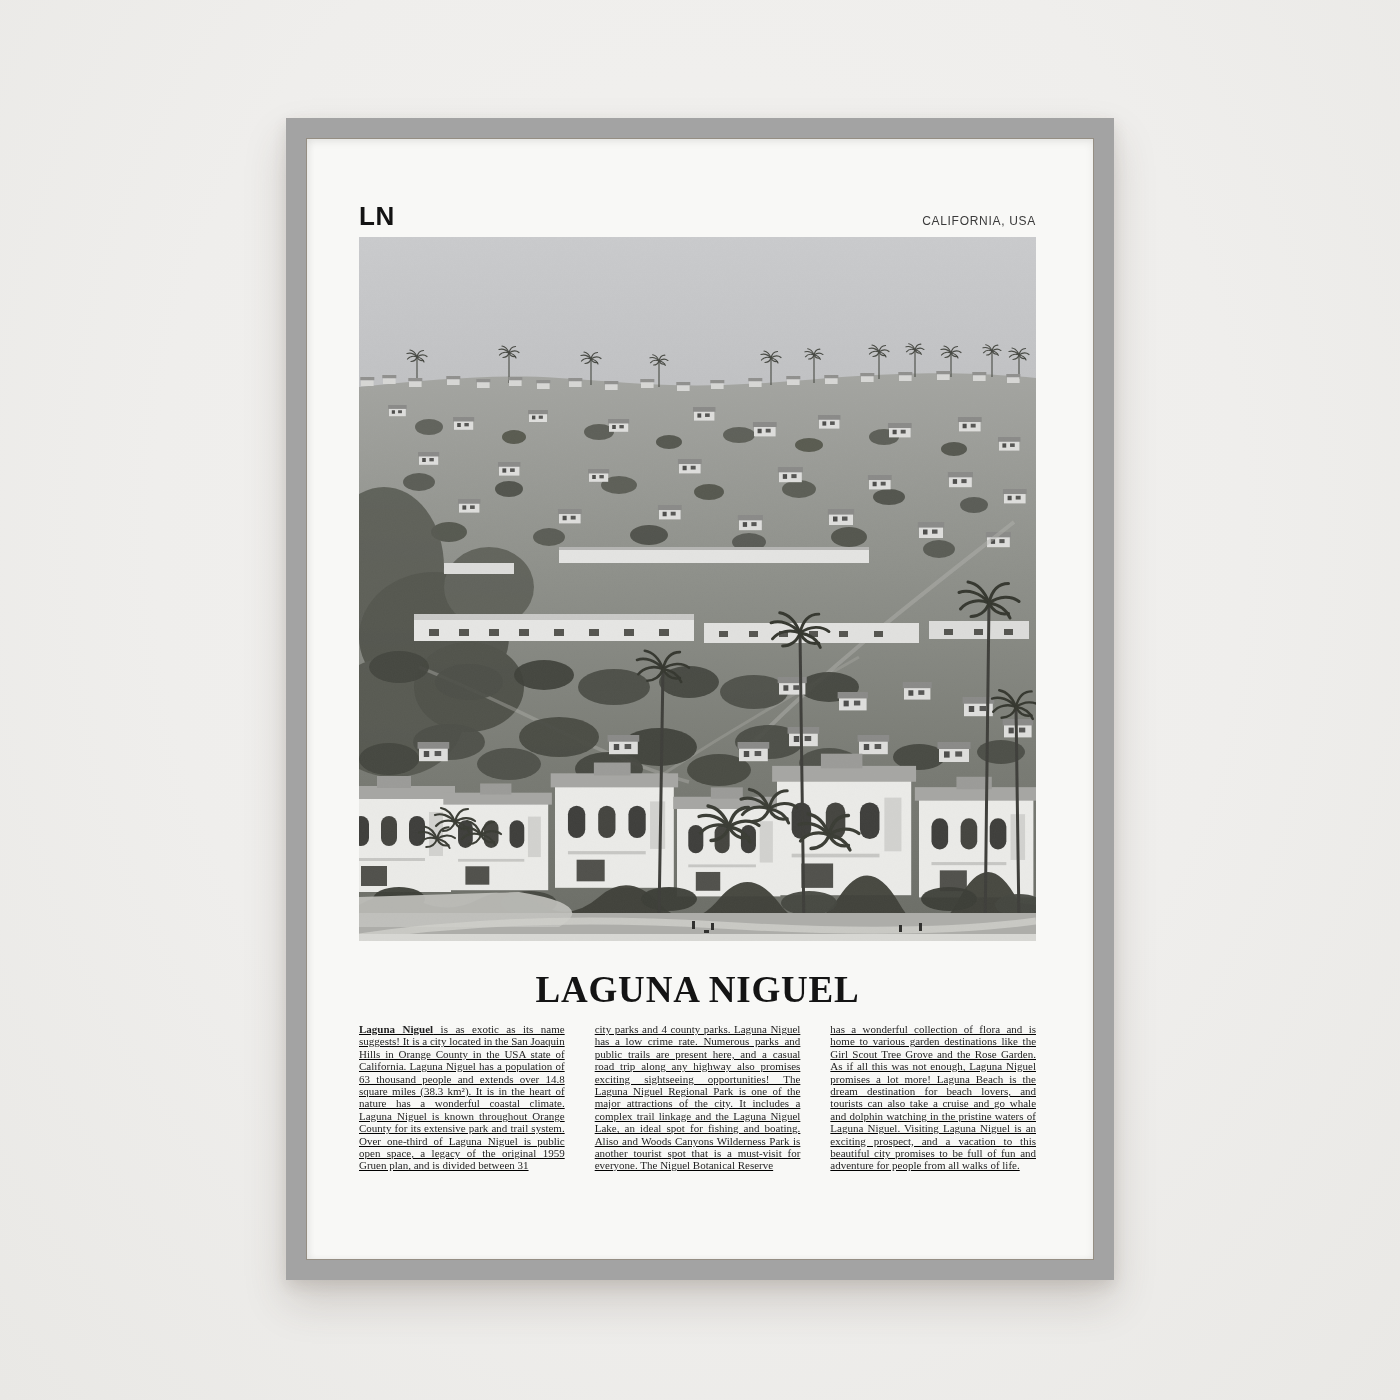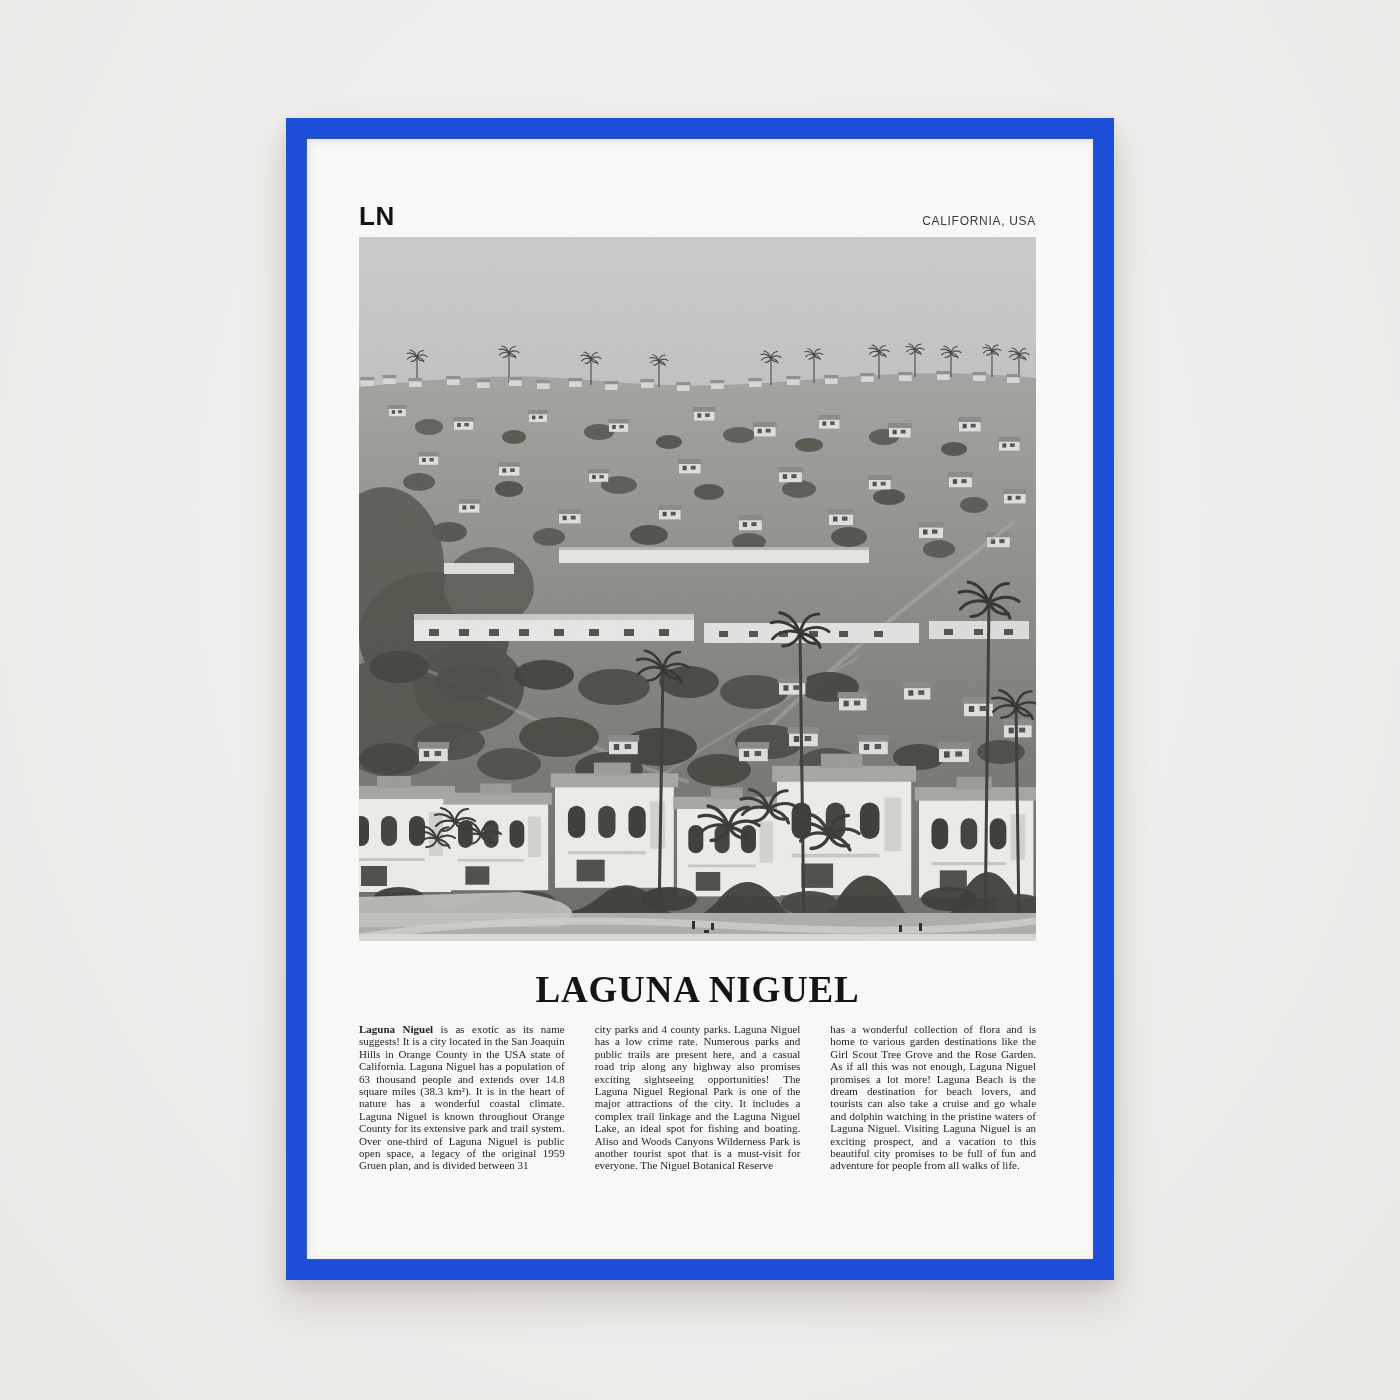--- a/index.html
+++ b/index.html
@@ -7,21 +7,21 @@
     width:1400px;height:1400px;position:relative;overflow:hidden;
     background:radial-gradient(ellipse at 50% 38%, #f2f1ef 0%, #efeeec 55%, #e9e8e5 100%);
     font-family:"Liberation Serif", serif;
   }
   .frame{
     position:absolute;left:286px;top:118px;width:828px;height:1162px;box-sizing:border-box;
     padding:21px;
     background:
       repeating-linear-gradient(90deg, rgba(125,95,55,0.10) 0 2px, rgba(255,255,255,0.0) 2px 6px, rgba(255,250,240,0.18) 6px 9px, rgba(120,90,50,0.05) 9px 14px),
       linear-gradient(90deg,#dcc298 0%, #d3b587 22%, #e2ca a4 38%, #d6ba8c 55%, #e3cba3 72%, #d1b385 88%, #dcc298 100%);
-    background-color:#1d4ed8;
+    background-color:#a3a3a3;
     box-shadow:0 22px 40px rgba(70,58,42,0.18), 0 6px 14px rgba(70,58,42,0.12);
   }
   .poster{
     position:absolute;inset:21px;background:#f8f8f6;
     box-shadow:0 0 0 1px rgba(120,95,60,0.30), inset 0 3px 8px rgba(0,0,0,0.07), inset 3px 0 6px rgba(0,0,0,0.04);
   }
   .masthead{
     position:absolute;left:52px;top:58px;width:677px;height:32px;
     display:flex;justify-content:space-between;align-items:flex-end;
     font-family:"Liberation Sans", sans-serif;
@@ -33,21 +33,21 @@
     background:#c4c5c7;overflow:hidden;
   }
   .photo svg{display:block;width:677px;height:704px;}
   .title{
     position:absolute;left:52px;top:830px;width:677px;margin:0;
     text-align:center;font-family:"Liberation Serif", serif;
     font-size:37px;font-weight:700;letter-spacing:0.8px;line-height:42px;color:#141414;
   }
   .columns{
     position:absolute;left:52px;top:884px;width:677px;
-    display:flex;gap:30px;
+    display:flex;gap:30px;text-decoration:underline;
   }
   .col{
     flex:1 1 0;margin:0;
     font-size:11px;line-height:12.4px;color:#1f1f1f;
     text-align:justify;text-justify:inter-word;
   }
   .col b{font-weight:700;}
 </style>
 </head>
 <body>

